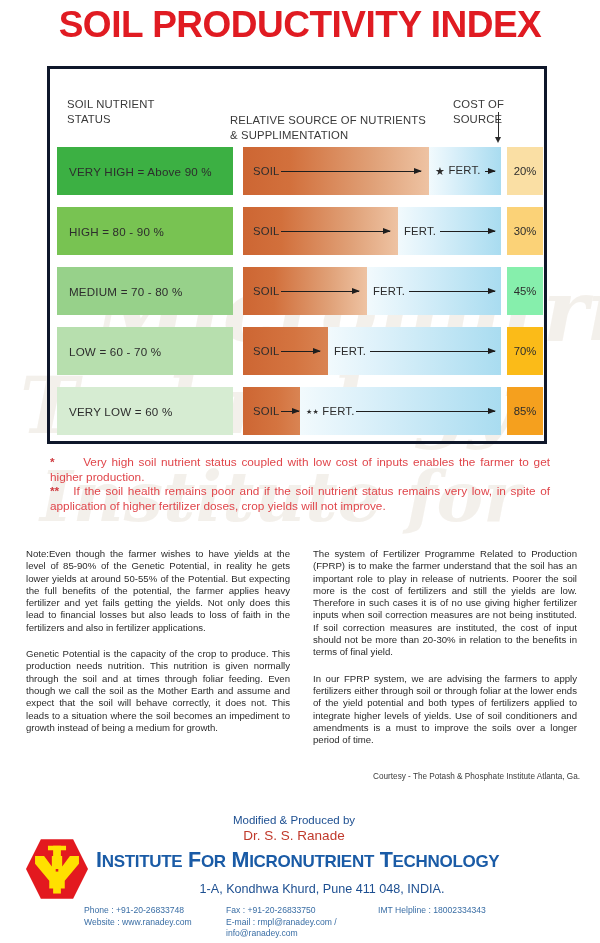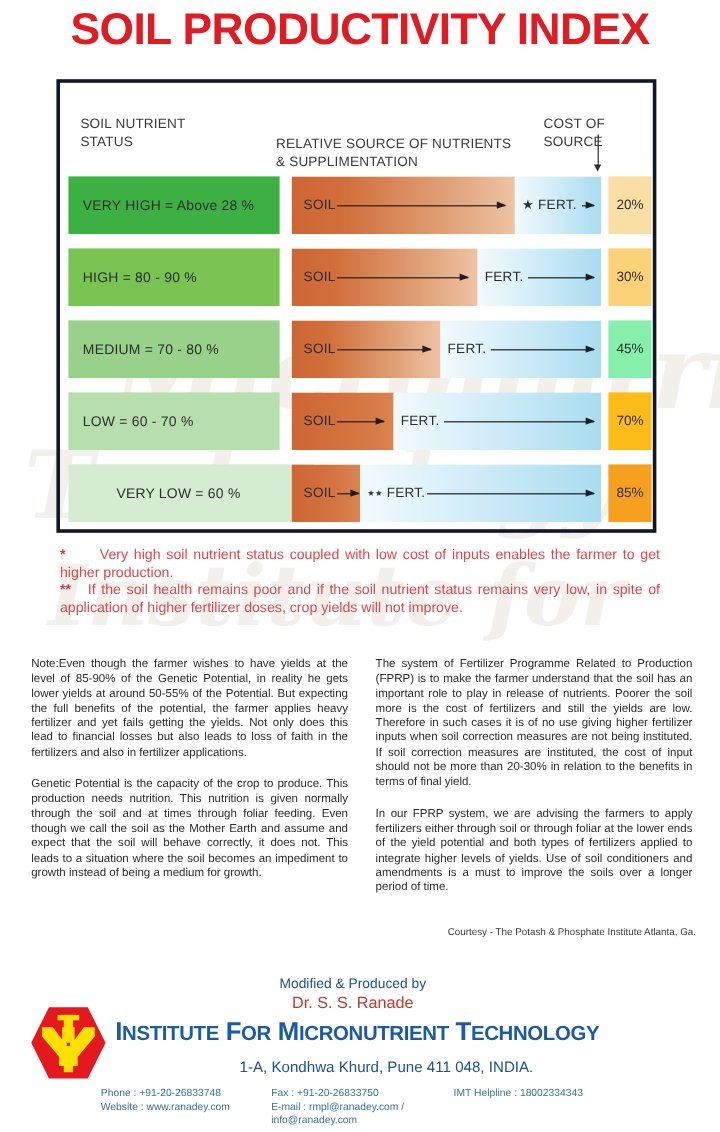--- a/index.html
+++ b/index.html
@@ -280,21 +280,21 @@
     <div class="col-header ch-cost">
       <div>COST OF</div>
       <div>SOURCE</div>
     </div>
     <div class="cost-arrow"></div>
   </div>
 
   <div id="rows">
       <div class="row">
         <div class="cell-status" style="background: linear-gradient(to right, rgb(60, 176, 67), rgb(60, 176, 67));">
-          <span>VERY HIGH = Above 28 %</span>
+          <span>VERY HIGH = Above 90 %</span>
         </div>
         <div class="cell-bar">
           <div class="seg-soil" style="width: 186px; background: linear-gradient(to right, rgb(205, 102, 51) 0%, rgb(210, 112, 60) 25%, rgb(224, 161, 120) 70%, rgb(238, 195, 163) 100%);"></div>
           <div class="seg-fert" style="width: 72px; background: linear-gradient(to right, rgb(242, 250, 253) 0%, rgb(221, 241, 250) 30%, rgb(169, 220, 240) 100%);"></div>
           <div class="bar-label" style="left: 10px;">SOIL</div>
           <div class="arrow" style="left: 38px; width: 140px;"></div>
           <div class="bar-label" style="left: 192px;"><span style="font-size: 11px; vertical-align: middle;">★</span> <span>FERT.</span></div>
           <div class="arrow" style="left: 242px; width: 10px;"></div>
         </div>
         <div class="cell-cost" style="background: rgb(250, 223, 164);">20%</div>
@@ -335,21 +335,21 @@
           <div class="seg-soil" style="width: 85px; background: linear-gradient(to right, rgb(205, 102, 51) 0%, rgb(212, 116, 64) 60%, rgb(217, 132, 83) 100%);"></div>
           <div class="seg-fert" style="width: 173px; background: linear-gradient(to right, rgb(242, 250, 253) 0%, rgb(221, 241, 250) 30%, rgb(169, 220, 240) 100%);"></div>
           <div class="bar-label" style="left: 10px;">SOIL</div>
           <div class="arrow" style="left: 38px; width: 39px;"></div>
           <div class="bar-label" style="left: 91px;"><span>FERT.</span></div>
           <div class="arrow" style="left: 127px; width: 125px;"></div>
         </div>
         <div class="cell-cost" style="background: rgb(251, 187, 24);">70%</div>
       </div>
       <div class="row">
-        <div class="cell-status" style="background: linear-gradient(to right, rgb(214, 236, 210), rgb(214, 236, 210)); padding-left: 28px;">
+        <div class="cell-status" style="background: linear-gradient(to right, rgb(214, 236, 210), rgb(214, 236, 210));">
           <span>VERY LOW = 60 %</span>
         </div>
         <div class="cell-bar">
           <div class="seg-soil" style="width: 57px; background: linear-gradient(to right, rgb(205, 102, 51) 0%, rgb(212, 116, 64) 60%, rgb(217, 132, 83) 100%);"></div>
           <div class="seg-fert" style="width: 201px; background: linear-gradient(to right, rgb(242, 250, 253) 0%, rgb(221, 241, 250) 30%, rgb(169, 220, 240) 100%);"></div>
           <div class="bar-label" style="left: 10px;">SOIL</div>
           <div class="arrow" style="left: 38px; width: 18px;"></div>
           <div class="bar-label" style="left: 63px;"><span style="font-size: 7px; vertical-align: middle;">★★</span> <span>FERT.</span></div>
           <div class="arrow" style="left: 113px; width: 139px;"></div>
         </div>

